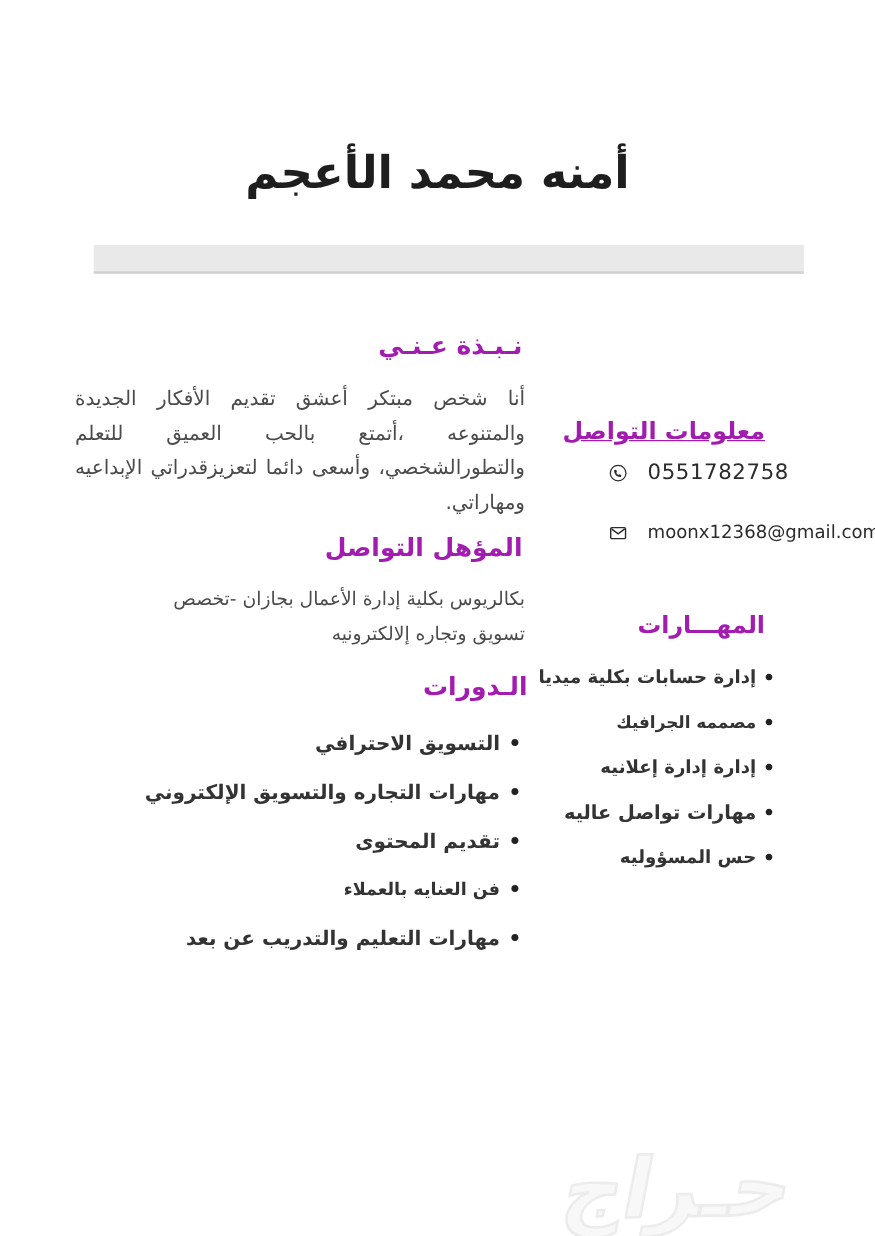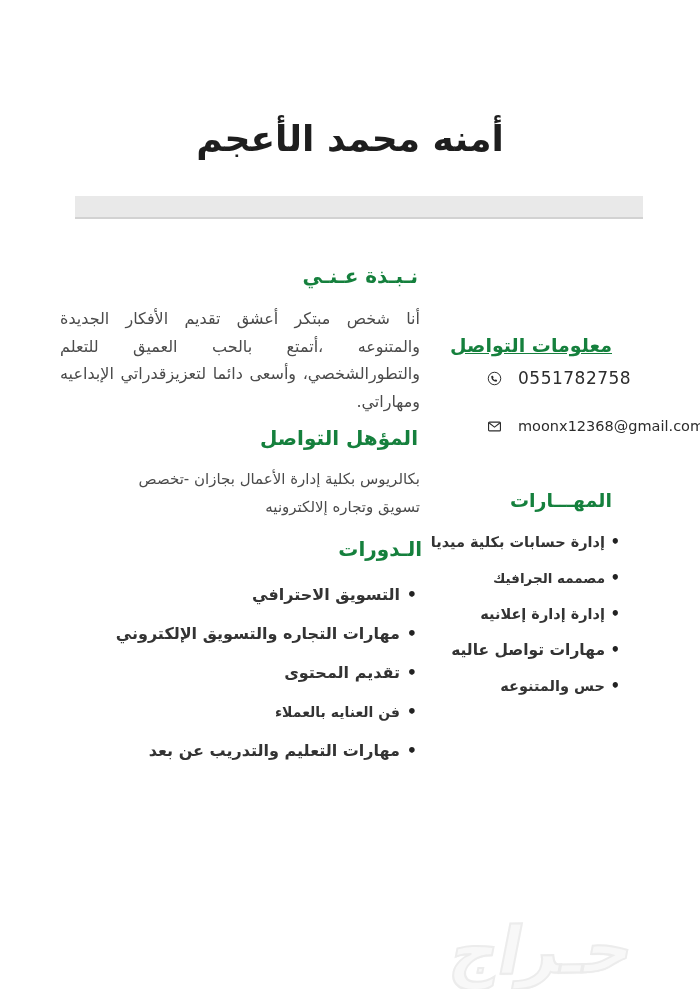--- a/index.html
+++ b/index.html
@@ -21,21 +21,21 @@
   }
   .divider-bar{
     position:absolute;top:196px;left:75px;
     width:568px;height:21px;
     background:#e9e9e9;
     border-bottom:2px solid #d2d2d2;
   }
   
   .sec-title{
     position:absolute;
-    font-size:20px;font-weight:bold;color:#15803d;
+    font-size:20px;font-weight:bold;color:#a21caf;
     text-align:left;direction:rtl;white-space:nowrap;
   }
   .about-title{top:264px;right:282px;}
   .about-text{
     position:absolute;top:305px;left:60px;width:360px;
     font-size:16px;line-height:1.72;color:#4b4b4b;
     text-align:justify;direction:rtl;
   }
   .edu-title{top:426px;right:282px;}
   .edu-text{
@@ -146,18 +146,18 @@
     </span>
     <span class="email-value">moonx12368@gmail.com</span>
   </div>
 
   <div class="sec-title skills-title">المهـــارات</div>
   <ul class="skills-list">
     <li>إدارة حسابات  بكلية ميديا</li>
     <li>مصممه الجرافيك</li>
     <li>إدارة إدارة إعلانيه</li>
     <li>مهارات تواصل عاليه</li>
-    <li>حس والمتنوعه</li>
+    <li>حس المسؤوليه</li>
   </ul>
 
   <div class="watermark">حـراج</div>
 
 </div>
 
 </body></html>

